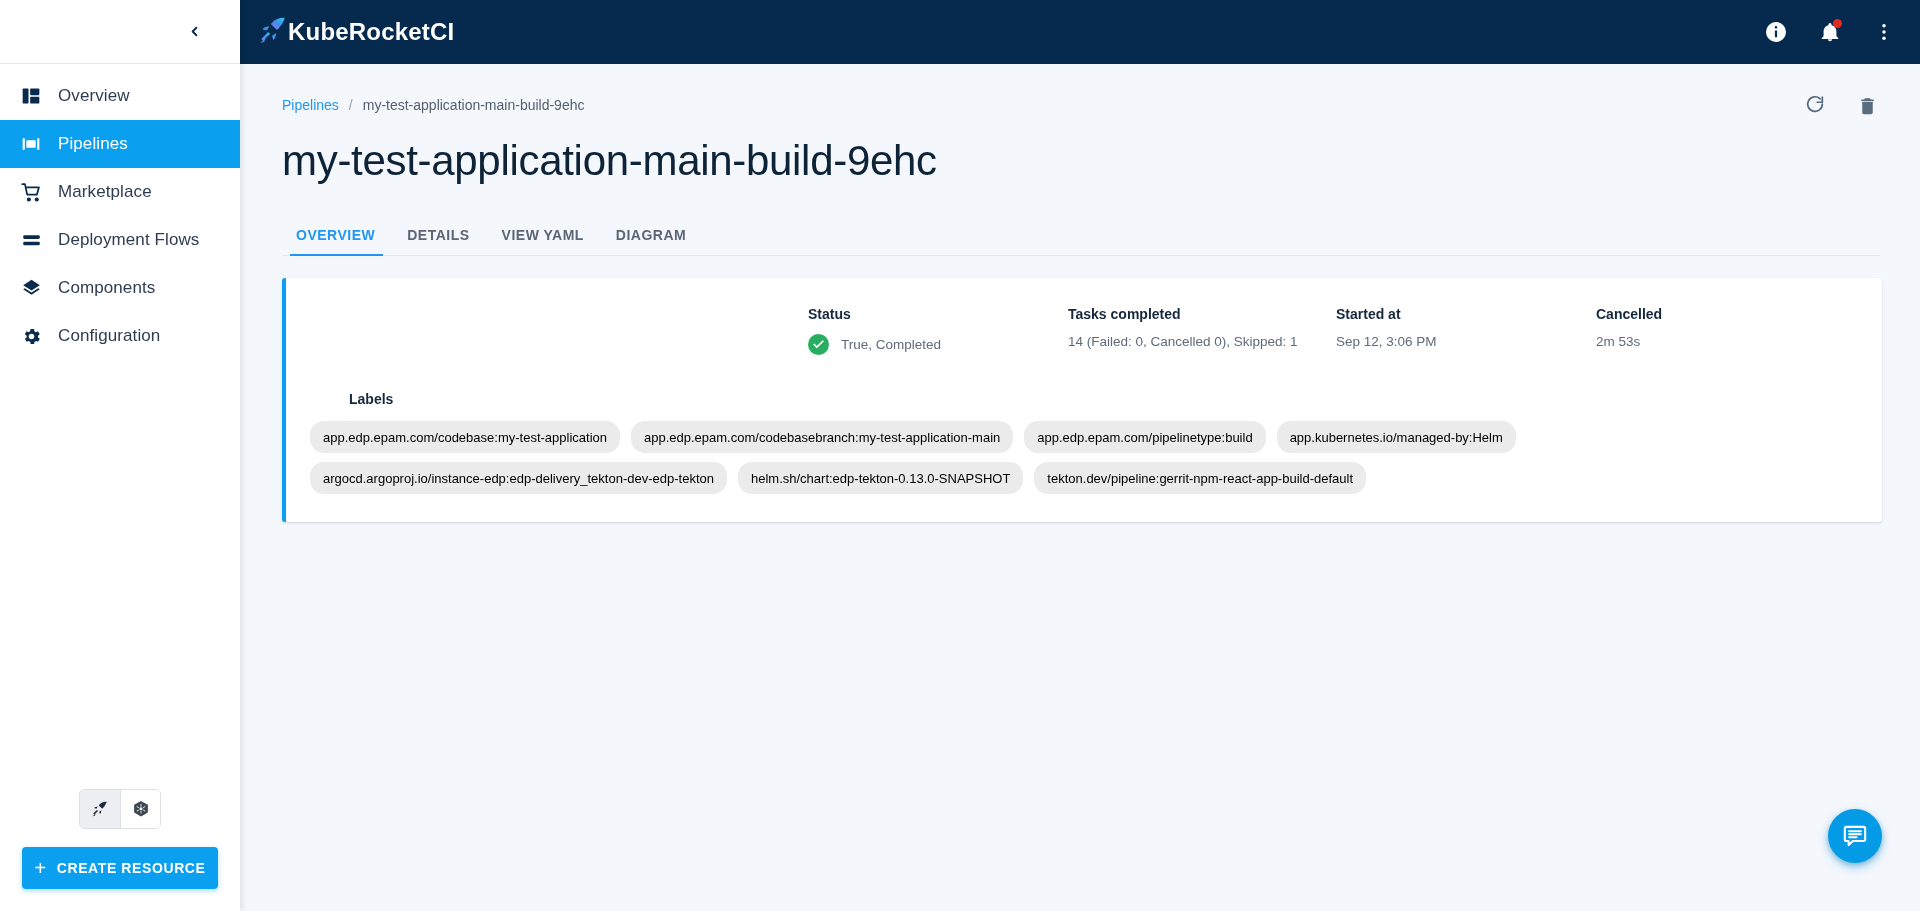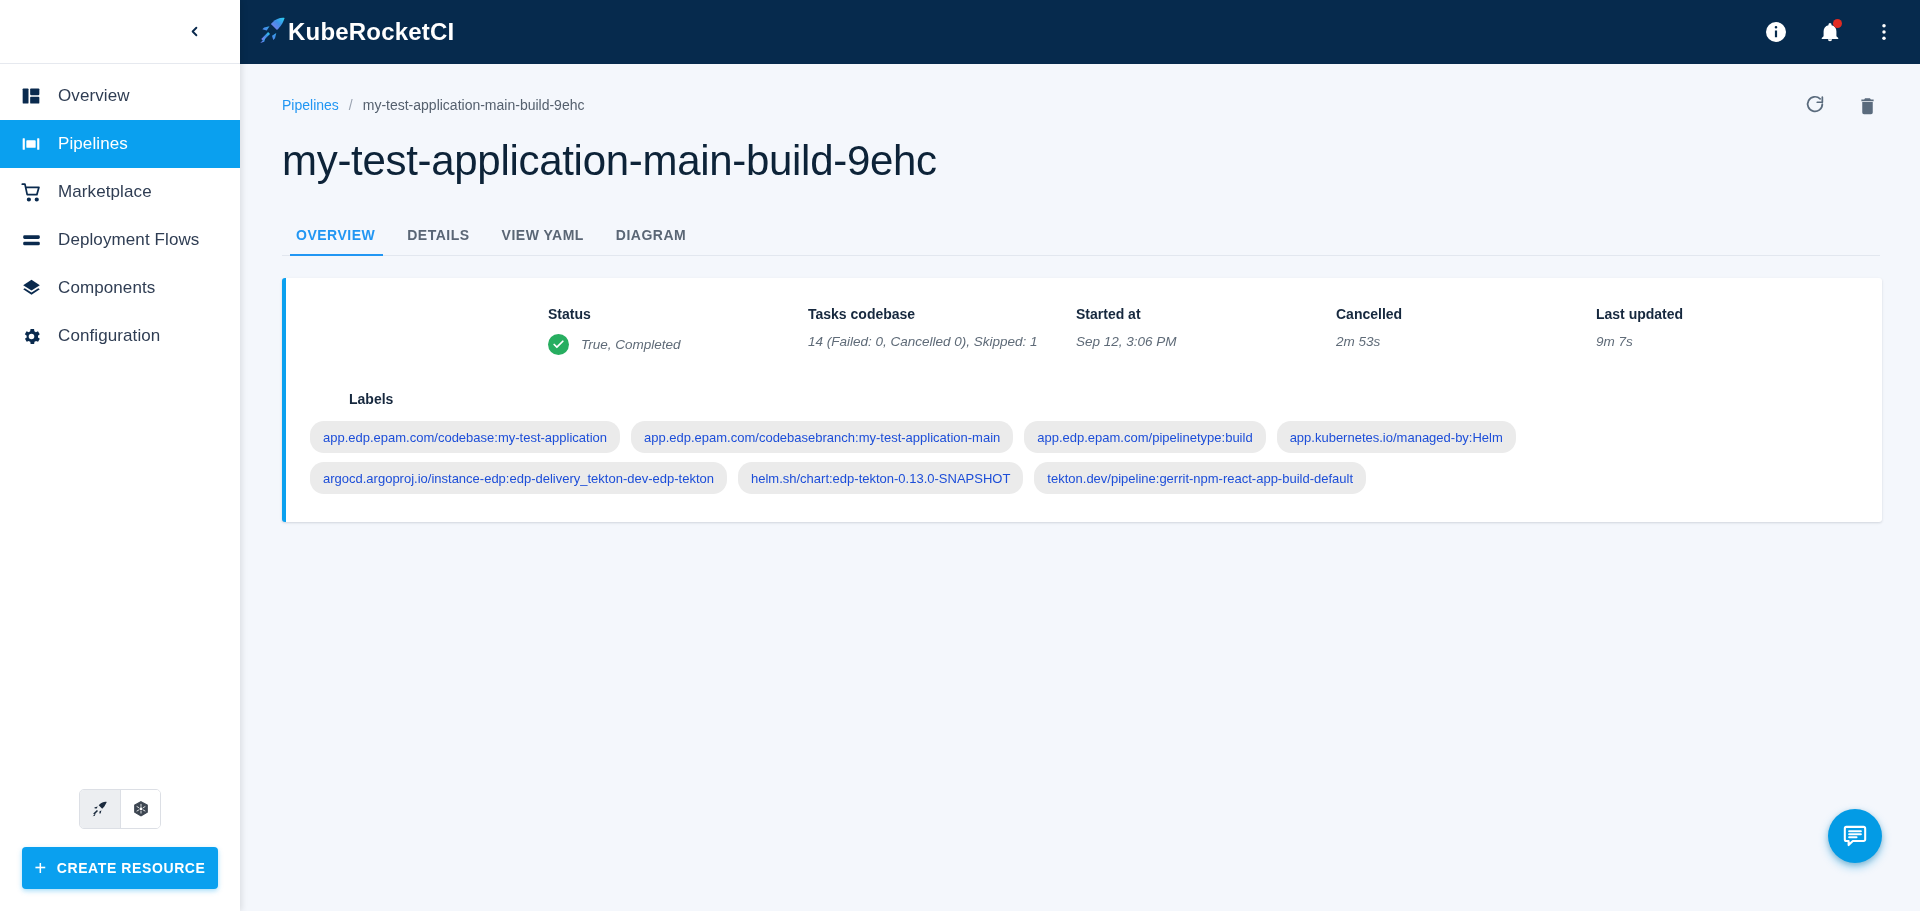--- a/index.html
+++ b/index.html
@@ -155,36 +155,36 @@
     border-left: 4px solid #0aa0ef;
     border-radius: 3px;
     box-shadow: 0 1px 3px rgba(16,30,54,0.10), 0 1px 2px rgba(16,30,54,0.06);
     padding: 28px 26px 28px 24px;
   }
   .info-row { display: flex; justify-content: flex-end; }
   .info-col { flex: 0 0 260px; }
   .info-label {
     font-size: 14px; font-weight: bold; color: #16283e; margin-bottom: 12px;
   }
-  .info-value { font-size: 13.5px; color: #5f6b78; font-style: italic; }
+  .info-value { font-size: 13.5px; color: #5f6b78; }
   .status-value { display: flex; align-items: center; gap: 12px; }
   .check-badge {
     width: 21px; height: 21px; border-radius: 50%; background: #27ae60;
     display: flex; align-items: center; justify-content: center;
     flex: 0 0 21px;
   }
 
   #labels-block { margin-top: 36px; }
   #labels-title { font-size: 14px; font-weight: bold; color: #16283e; padding-left: 39px; }
   #labels-wrap {
     margin-top: 14px; display: flex; flex-wrap: wrap; gap: 9px 11px;
     max-width: 1520px;
   }
   .chip {
-    background: #ebebeb; color: #1d4ed8;
+    background: #ebebeb; color: #000000;
     border-radius: 14px; height: 26px;
     padding: 16px 13px;
     display: inline-flex; align-items: center;
     font-size: 13px; white-space: nowrap; cursor: default;
   }
 
   
   #fab {
     position: absolute; right: 38px; bottom: 48px;
     width: 54px; height: 54px; border-radius: 50%;
@@ -395,38 +395,34 @@
             <span class="check-badge">
               <svg width="13" height="13" viewBox="0 0 24 24" fill="none" stroke="#ffffff" stroke-width="3.2" stroke-linecap="round" stroke-linejoin="round">
                   <polyline points="20 6 9 17 4 12"></polyline>
                 </svg>
             </span>
             <span>True, Completed</span>
           </div>
         </div>
 
         <div class="info-col" style="flex:0 0 268px">
-          <div class="info-label">Tasks codebase</div>
+          <div class="info-label">Tasks completed</div>
           <div class="info-value">14 (Failed: 0, Cancelled 0), Skipped: 1</div>
         </div>
 
         <div class="info-col" style="flex:0 0 260px">
           <div class="info-label">Started at</div>
           <div class="info-value">Sep 12, 3:06 PM</div>
         </div>
 
         <div class="info-col" style="flex:0 0 260px">
           <div class="info-label">Cancelled</div>
           <div class="info-value">2m 53s</div>
         </div>
 
-        <div class="info-col">
-          <div class="info-label">Last updated</div>
-          <div class="info-value">9m 7s</div>
-        </div>
 
       </div>
 
       <div id="labels-block">
         <div id="labels-title">Labels</div>
         <div id="labels-wrap">
           <span class="chip">app.edp.epam.com/codebase:my-test-application</span>
           <span class="chip">app.edp.epam.com/codebasebranch:my-test-application-main</span>
           <span class="chip">app.edp.epam.com/pipelinetype:build</span>
           <span class="chip">app.kubernetes.io/managed-by:Helm</span>

